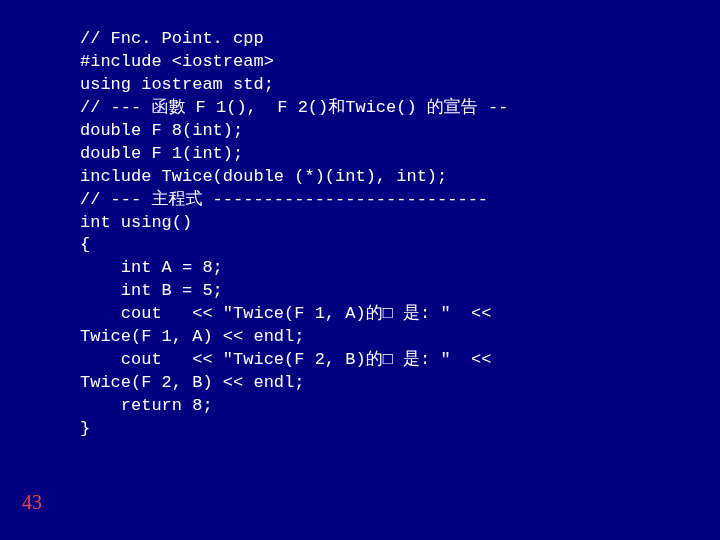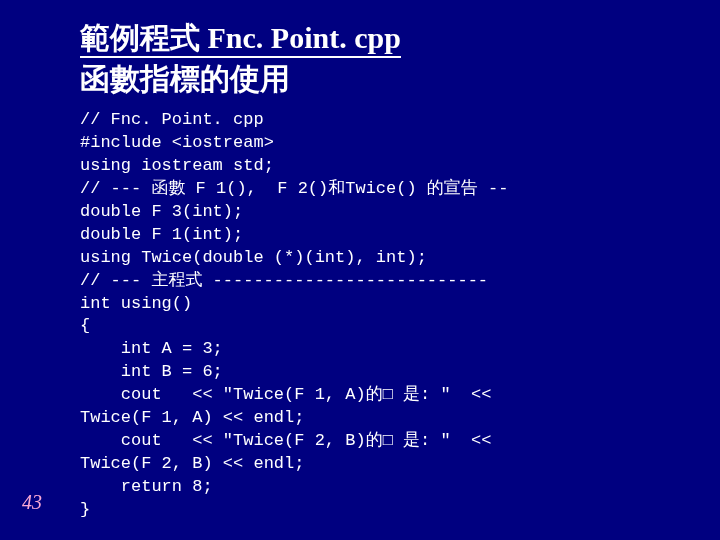--- a/index.html
+++ b/index.html
@@ -39,50 +39,41 @@
     font-size: 17px;
     line-height: 1.35;
     white-space: pre;
   }
   .page-num {
     position: absolute;
     left: 22px;
     bottom: 26px;
     font-size: 20px;
     font-family: "Times New Roman", serif;
-    color: #f9a8d4;
-    font-style: italic;
+    color: #ef4444;
   }
 </style>
 </head>
 <body>
 
 <div class="slide">
 
-  <div class="title-block">
-    <div class="title-line">
-      <span class="title-underline">範例程式 Fnc. Point. cpp</span>
-    </div>
-    <div class="title-line">
-      <span>函數指標的使用</span>
-    </div>
-  </div>
 
   <div class="code-block"><span>// Fnc. Point. cpp</span>
 <span>#include &lt;iostream&gt;</span>
 <span>using iostream std;</span>
 <span>// --- 函數 F 1(),  F 2()和Twice() 的宣告 --</span>
-<span>double F 3(int);</span>
+<span>double F 8(int);</span>
 <span>double F 1(int);</span>
-<span>using Twice(double (*)(int), int);</span>
+<span>include Twice(double (*)(int), int);</span>
 <span>// --- 主程式 ---------------------------</span>
 <span>int using()</span>
 <span>{</span>
-<span>    int A = 3;</span>
-<span>    int B = 6;</span>
+<span>    int A = 8;</span>
+<span>    int B = 5;</span>
 <span>    cout   &lt;&lt; "Twice(F 1, A)的□ 是: "  &lt;&lt;</span>
 <span>Twice(F 1, A) &lt;&lt; endl;</span>
 <span>    cout   &lt;&lt; "Twice(F 2, B)的□ 是: "  &lt;&lt;</span>
 <span>Twice(F 2, B) &lt;&lt; endl;</span>
 <span>    return 8;</span>
 <span>}</span></div>
 
   <div class="page-num">43</div>
 
 </div>

